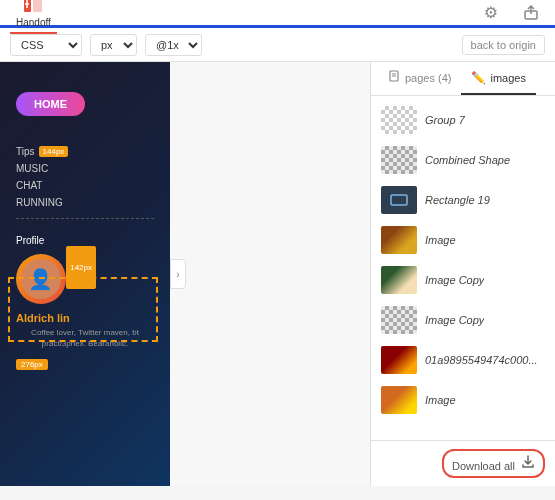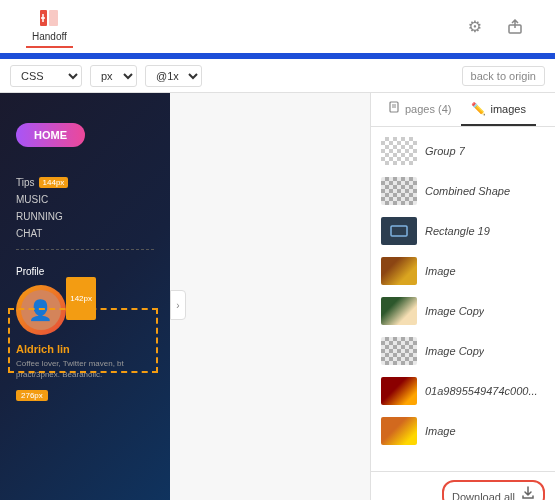--- a/index.html
+++ b/index.html
@@ -8,24 +8,24 @@
       height: 500px;
       font-family: -apple-system, BlinkMacSystemFont, 'Segoe UI', sans-serif;
       overflow: hidden;
       background: #f5f5f5;
     }
 
     
     .toolbar {
       display: flex;
       align-items: center;
-      height: 59px;
+      height: 28px;
       background: #fff;
-      border-bottom: 6px solid #1d4ed8;
-      padding: 0 26px;
+      border-bottom: 3px solid #1d4ed8;
+      padding: 0 10px;
       gap: 16px;
     }
     .toolbar-left {
       display: flex;
       align-items: center;
       gap: 20px;
     }
     .tab-item {
       display: flex;
       flex-direction: column;
@@ -199,20 +199,21 @@
       color: #f39c12;
       font-size: 11px;
       font-weight: bold;
       margin-top: 8px;
     }
     .profile-desc {
       color: #999;
       font-size: 8px;
       line-height: 1.4;
       margin-top: 3px;
+      text-align: center;
     }
     .bottom-badge {
       margin-top: 10px;
       background: #f39c12;
       color: white;
       font-size: 8px;
       padding: 1px 5px;
       border-radius: 2px;
       display: inline-block;
     }
@@ -438,24 +439,24 @@
       <div class="nav-items">
         <div class="nav-home-btn">HOME</div>
         <div class="nav-item-text">
           <span>Tips</span>
           <span class="size-badge">144px</span>
         </div>
         <div class="nav-item-text">
           <span>MUSIC</span>
         </div>
         <div class="nav-item-text">
-          <span>RUNNING</span>
+          <span>CHAT</span>
         </div>
         <div class="nav-item-text">
-          <span>CHAT</span>
+          <span>RUNNING</span>
         </div>
       </div>
 
       <div style="border-top: 1px dashed #555; margin: 10px 16px;"></div>
 
       <div class="profile-section">
         <div class="profile-label">Profile</div>
         <div class="avatar-wrapper">
           <div class="avatar-circle">
             <div class="avatar-face">👤</div>

